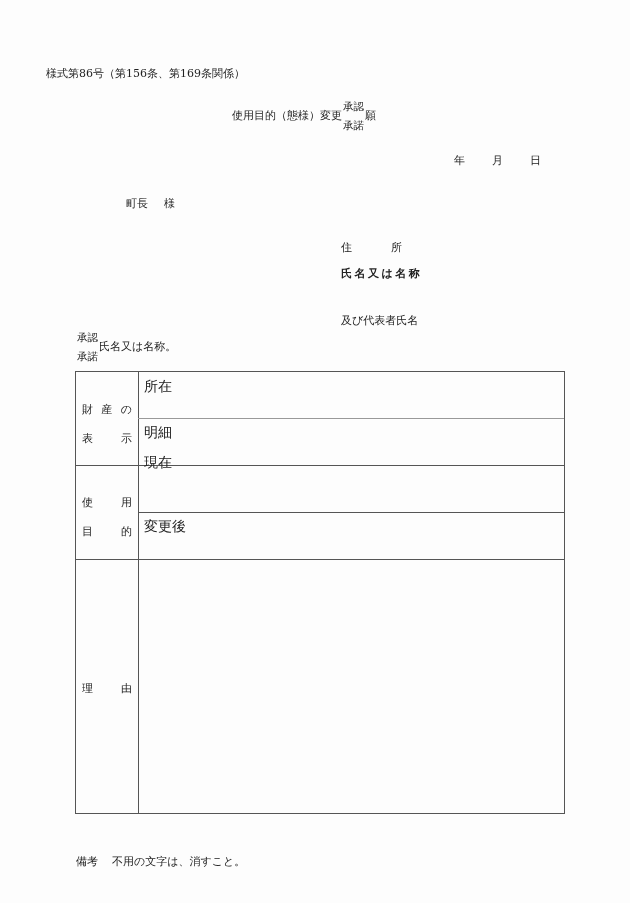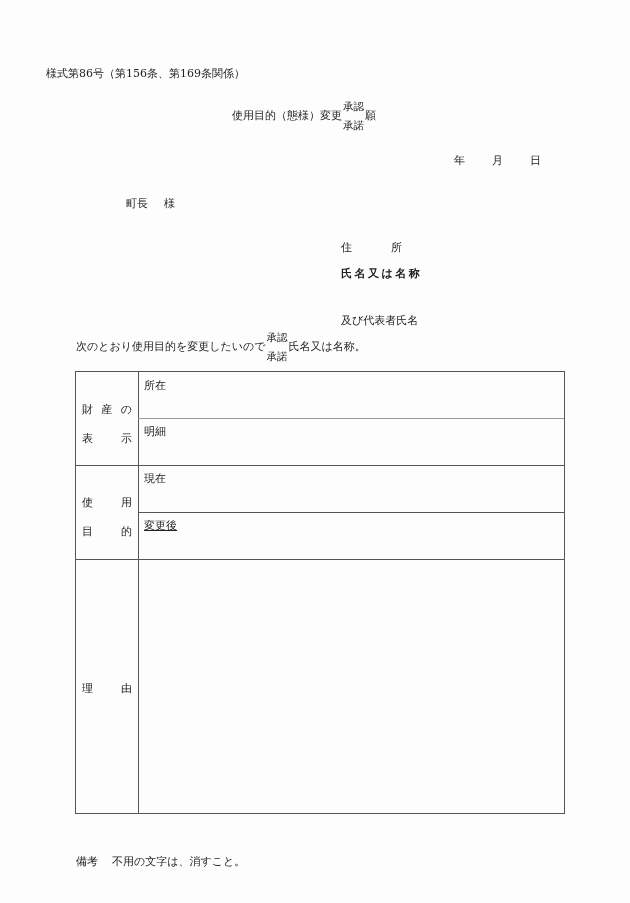--- a/index.html
+++ b/index.html
@@ -6,21 +6,21 @@
   body { width: 630px; height: 903px; position: relative; overflow: hidden;
          font-family: "DejaVu Serif", "Liberation Serif", serif; color: #222; font-size: 11px; }
   .abs { position: absolute; white-space: nowrap; }
   .stack { display: inline-flex; flex-direction: column; vertical-align: middle; line-height: 1.0; font-size: 10.5px; margin: 0 1px; gap: 8px; }
   .stack span { display: block; }
   .tbl { position: absolute; left: 75px; top: 371px; width: 490px; height: 443px; border: 1px solid #555; box-sizing: border-box; }
   .hline { position: absolute; left: 0; right: 0; height: 0; border-top: 1px solid #555; }
   .hline.light { border-top: 1px solid #999; }
   .vline { position: absolute; top: 0; bottom: 0; left: 62px; width: 0; border-left: 1px solid #555; }
   .lbl { position: absolute; font-size: 11px; }
-  .cell { position: absolute; left: 68px; font-size: 11px; }
+  .cell { position: absolute; left: 68px; font-size: 14px; }
   .spread { display: flex; justify-content: space-between; width: 48px; }
 </style>
 </head>
 <body>
 
 <div class="abs" style="left:46px; top:66px;">様式第86号（第156条、第169条関係）</div>
 
 <div class="abs" style="left:232px; top:101px;">
   <span>使用目的（態様）変更</span><span class="stack">
       <span>承認</span>
@@ -34,21 +34,21 @@
 
 <div class="abs" style="left:126px; top:196px;">町長</div>
 <div class="abs" style="left:164px; top:196px;">様</div>
 
 <div class="abs" style="left:341px; top:240px;">住</div>
 <div class="abs" style="left:391px; top:240px;">所</div>
 <div class="abs" style="left:341px; top:266px; letter-spacing:2.5px;font-weight:bold;">氏名又は名称</div>
 <div class="abs" style="left:341px; top:280px;margin-top:33px;">及び代表者氏名</div>
 
 <div class="abs" style="left:76px; top:332px;">
-  <span>次のとおり使用目的を変更したいので</span><span class="stack">
+  <span class="stack">
       <span>承認</span>
       <span>承諾</span>
     </span><span>氏名又は名称。</span>
 </div>
 
 <div class="tbl">
   <div class="vline"></div>
   <div class="hline light" style="top:46px; left:62px;"></div>
   <div class="hline" style="top:93px;"></div>
   <div class="hline" style="top:140px; left:62px;"></div>
@@ -71,22 +71,22 @@
   <div class="lbl" style="left:6px; top:123px;">
     <div class="spread" style="width:50px;">
       <span>使</span>
       <span>用</span>
     </div>
     <div class="spread" style="width:50px; margin-top:14px;">
       <span>目</span>
       <span>的</span>
     </div>
   </div>
-  <div class="cell" style="top:99px;">現在</div>
-  <div class="cell" style="top:146px;text-decoration:underline;">変更後</div>
+  <div class="cell" style="top:82px;">現在</div>
+  <div class="cell" style="top:146px;">変更後</div>
 
   <div class="lbl" style="left:6px; top:309px;">
     <div class="spread" style="width:50px;">
       <span>理</span>
       <span>由</span>
     </div>
   </div>
 </div>
 
 <div class="abs" style="left:76px; top:826px;margin-top:28px;">

